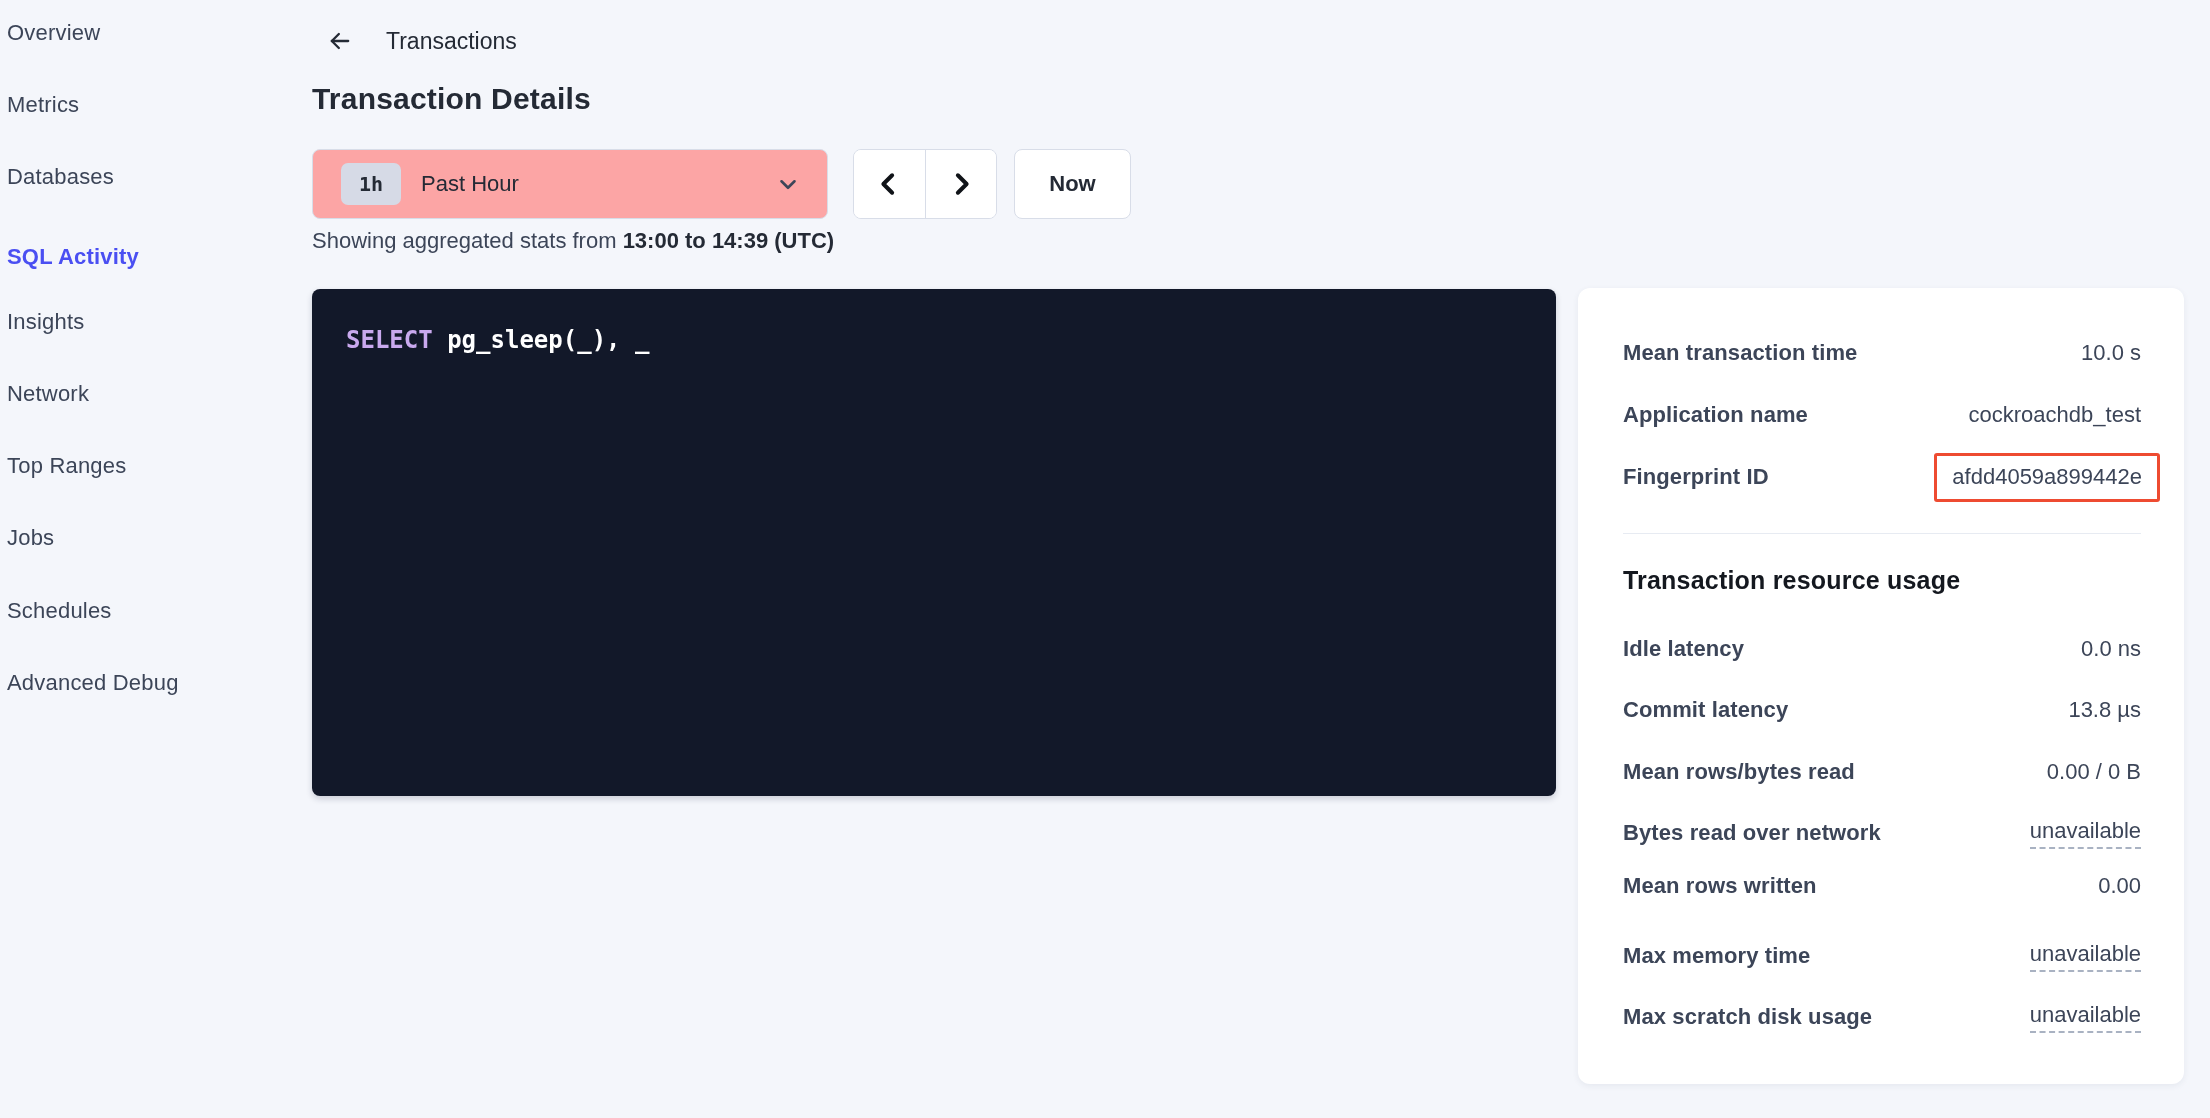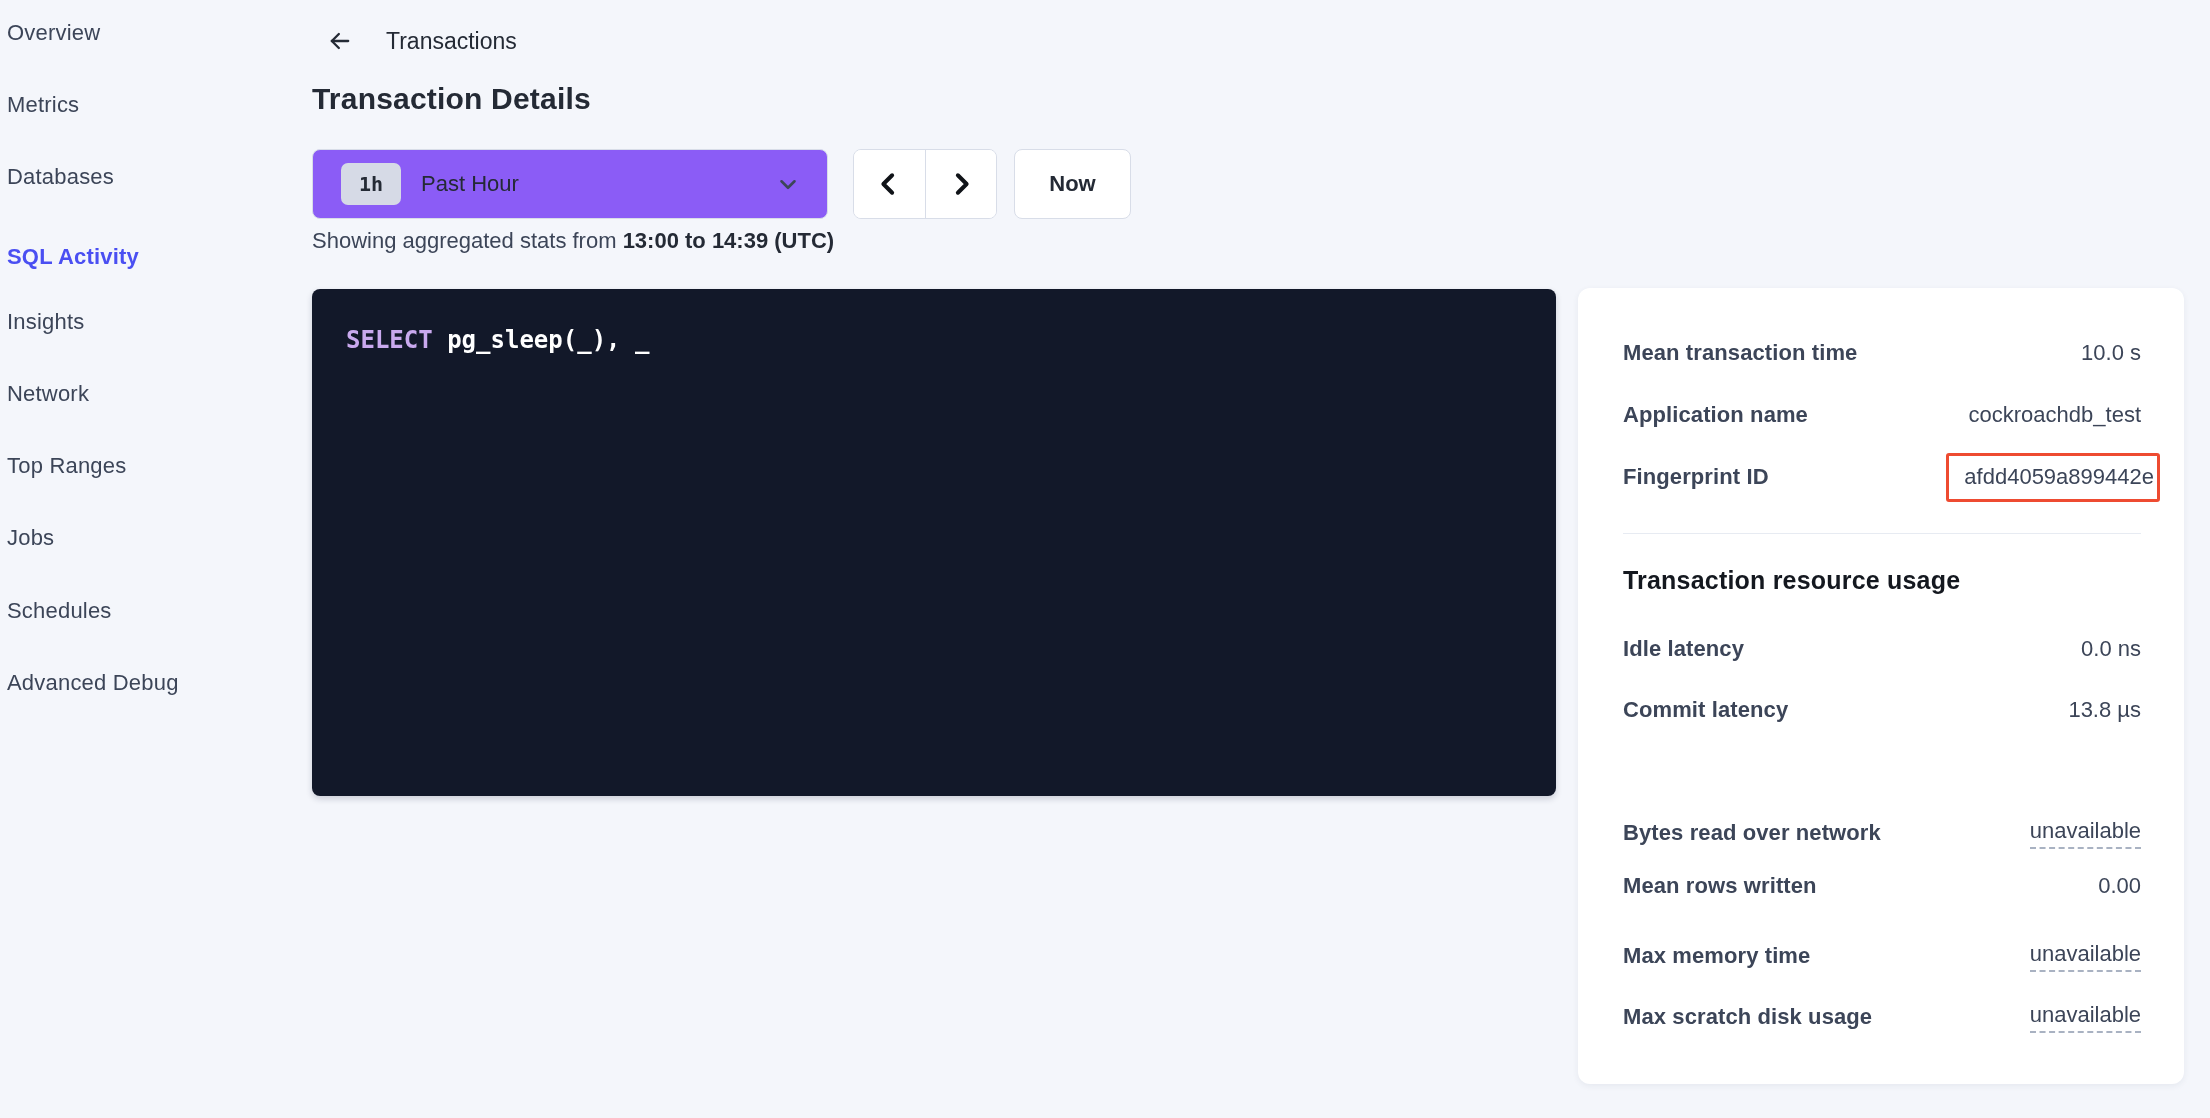--- a/index.html
+++ b/index.html
@@ -27,21 +27,21 @@
   }
   .breadcrumb .label { font-size:23px; font-weight:500; color:#242a35; }
   .page-title {
     position:absolute; left:312px; top:82px;
     font-size:30px; font-weight:700; color:#242a35; letter-spacing:.2px;
   }
 
   
   .time-dropdown {
     position:absolute; left:312px; top:149px; width:516px; height:70px;
-    background:#8b5cf6; border:1px solid #d8dde8; border-radius:8px;
+    background:#fca5a5; border:1px solid #d8dde8; border-radius:8px;
     display:flex; align-items:center; padding:0 26px 0 28px; cursor:pointer;
   }
   .interval-badge {
     width:60px; height:42px; background:#d6dae6; border-radius:7px;
     display:flex; align-items:center; justify-content:center;
     font-family:"DejaVu Sans Mono", monospace; font-weight:700; font-size:20px; color:#242a35;
     margin-right:20px; flex:0 0 auto;
   }
   .time-dropdown .selected { font-size:22px; color:#242a35; flex:1 1 auto; }
   .pager {
@@ -78,21 +78,21 @@
     background:#ffffff; border-radius:12px; box-shadow:0 2px 6px rgba(40,55,90,.07);
   }
   .card-row {
     position:absolute; left:45px; right:43px; height:60px;
     display:flex; align-items:center; justify-content:space-between;
   }
   .card-row .lbl { font-size:22px; font-weight:700; color:#3c4558; letter-spacing:.1px; }
   .card-row .val { font-size:22px; font-weight:400; color:#3c4558; }
   .fp-highlight {
     display:inline-block; border:3px solid #ee4b31; border-radius:3px;
-    padding:8px 3px 9px 15px; margin-right:-19px;
+    padding:8px 15px 9px 15px; margin-right:-19px;
   }
   .card-divider { position:absolute; left:45px; right:43px; top:245px; height:0; border-top:1px solid #e7ebf2; }
   .card-heading {
     position:absolute; left:45px; top:278px;
     font-size:25px; font-weight:700; color:#14181f; letter-spacing:.2px;
   }
   .tooltip-val {
     border-bottom:2px dashed #a9b2c2; padding-bottom:3px; cursor:help;
   }
 </style>
@@ -197,20 +197,24 @@
   <h2 class="card-heading">Transaction resource usage</h2>
 
   <div class="card-row" style="top:331px">
     <span class="lbl">Idle latency</span>
     <span class="val">0.0 ns</span>
   </div>
   <div class="card-row" style="top:392px">
     <span class="lbl">Commit latency</span>
     <span class="val">13.8 µs</span>
   </div>
+  <div class="card-row" style="top:454px">
+    <span class="lbl">Mean rows/bytes read</span>
+    <span class="val">0.00 / 0 B</span>
+  </div>
   <div class="card-row" style="top:515px">
     <span class="lbl">Bytes read over network</span>
     <span class="val tooltip-val">unavailable</span>
   </div>
   <div class="card-row" style="top:568px">
     <span class="lbl">Mean rows written</span>
     <span class="val">0.00</span>
   </div>
   <div class="card-row" style="top:638px">
     <span class="lbl">Max memory time</span>

